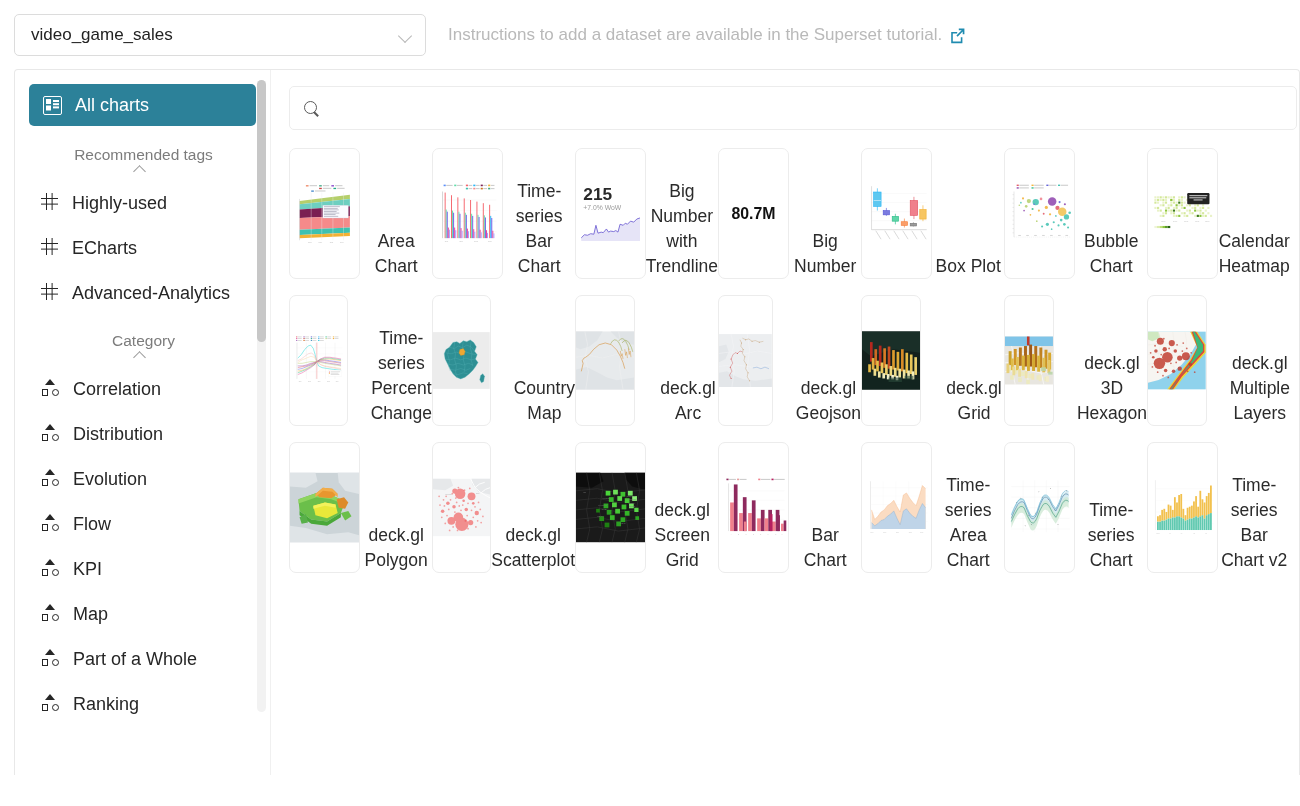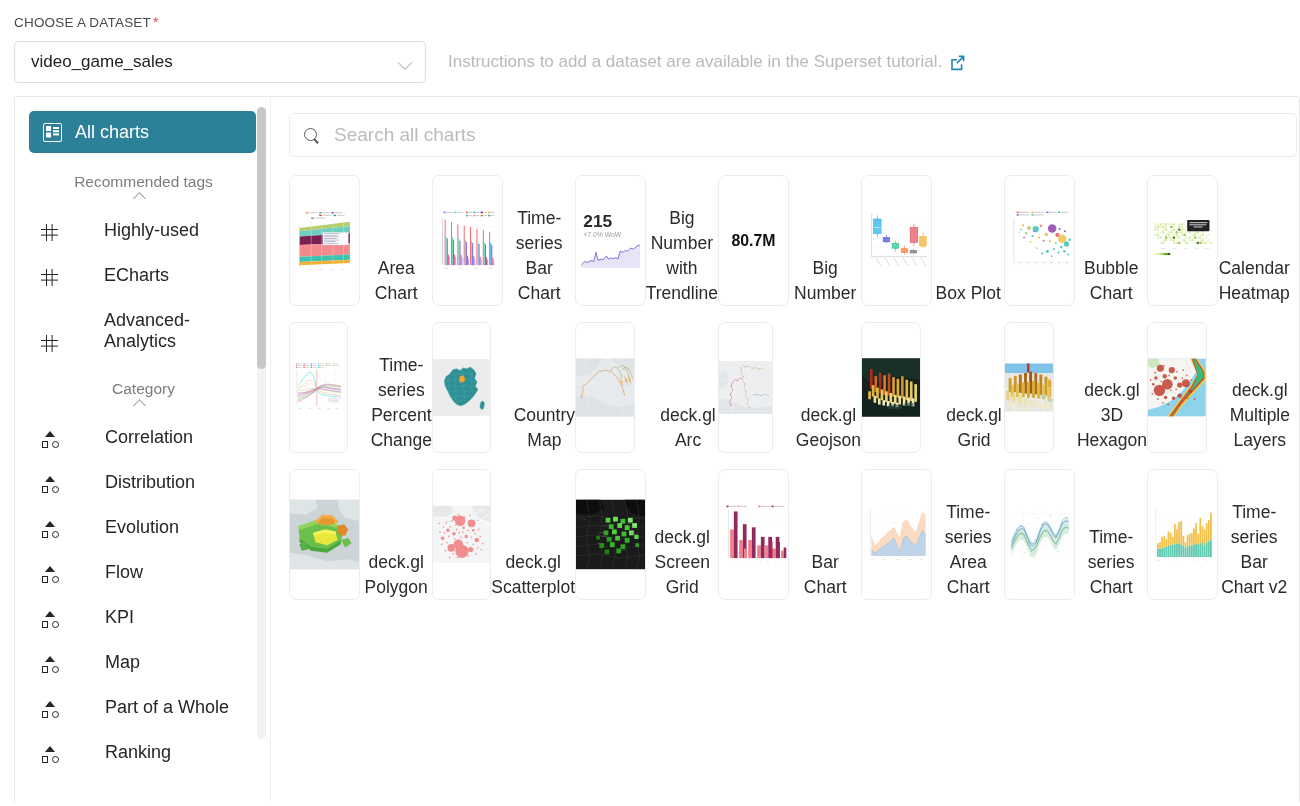--- a/index.html
+++ b/index.html
@@ -140,25 +140,24 @@
   .caret-up::before {
     content:"";
     position:absolute; left:1px; top:3px;
     width:8px; height:8px;
     border-left: 1.7px solid #9a9a9a;
     border-top: 1.7px solid #9a9a9a;
     transform: rotate(45deg);
   }
 
   .nav-item {
-    display: flex; align-items: flex-end;
+    display: flex; align-items: flex-start;
     padding: 12px 1px 12px 12px;
     cursor: pointer;
     border-radius: 4px;
-    gap: 32px;
   }
   .nav-item .nav-label {
     font-size: 18px;
     color: #262626;
     margin-left: 14px;
   }
 
   .hash-icon {
     width: 17px; height: 17px; flex: 0 0 17px;
     position: relative;
@@ -292,23 +291,20 @@
     line-height: 25px;
     color: #2b2b2b;
   }
   .row-gap-1 { margin-bottom: 16px; }
   .row-gap-2 { margin-bottom: 16px; gap: 23px; }
 </style>
 </head>
 <body>
 
 <div class="dataset-section">
-  <div class="dataset-label">
-    <span>CHOOSE A DATASET</span><span class="req-star">*</span>
-  </div>
   <div class="dataset-row">
     <div class="dataset-select">
       <span class="dataset-select-value">video_game_sales</span>
       <span class="chev"></span>
     </div>
     <div class="instructions">
       <span>Instructions to add a dataset are available in the Superset tutorial.</span>
       <span class="ext-link-icon">
         <svg viewBox="0 0 17 17" width="17" height="17" aria-hidden="true">
           <path d="M2.2 5.0 h6.0 v1.6 H3.8 v8.0 h8.0 v-4.4 h1.6 v6.0 H2.2 Z" fill="#1f8bb0"></path>
@@ -418,21 +414,20 @@
 
     <div class="sidebar-scrollbar">
       <div class="thumb"></div>
     </div>
   </div>
 
   <div class="content">
 
     <div class="search-box">
       <span class="search-icon"></span>
-      <input class="search-input" type="text" placeholder="Search all charts" style="">
     </div>
 
     <div class="chart-grid">
 
       <div class="chart-card row-gap-1">
         <div class="thumb-frame">
           <svg viewBox="0 0 131 131">
             <rect width="131" height="131" fill="#fff"></rect>
             <g fill="#9aa">
               <rect x="30" y="12" width="5" height="2.5" fill="#e86"></rect>

